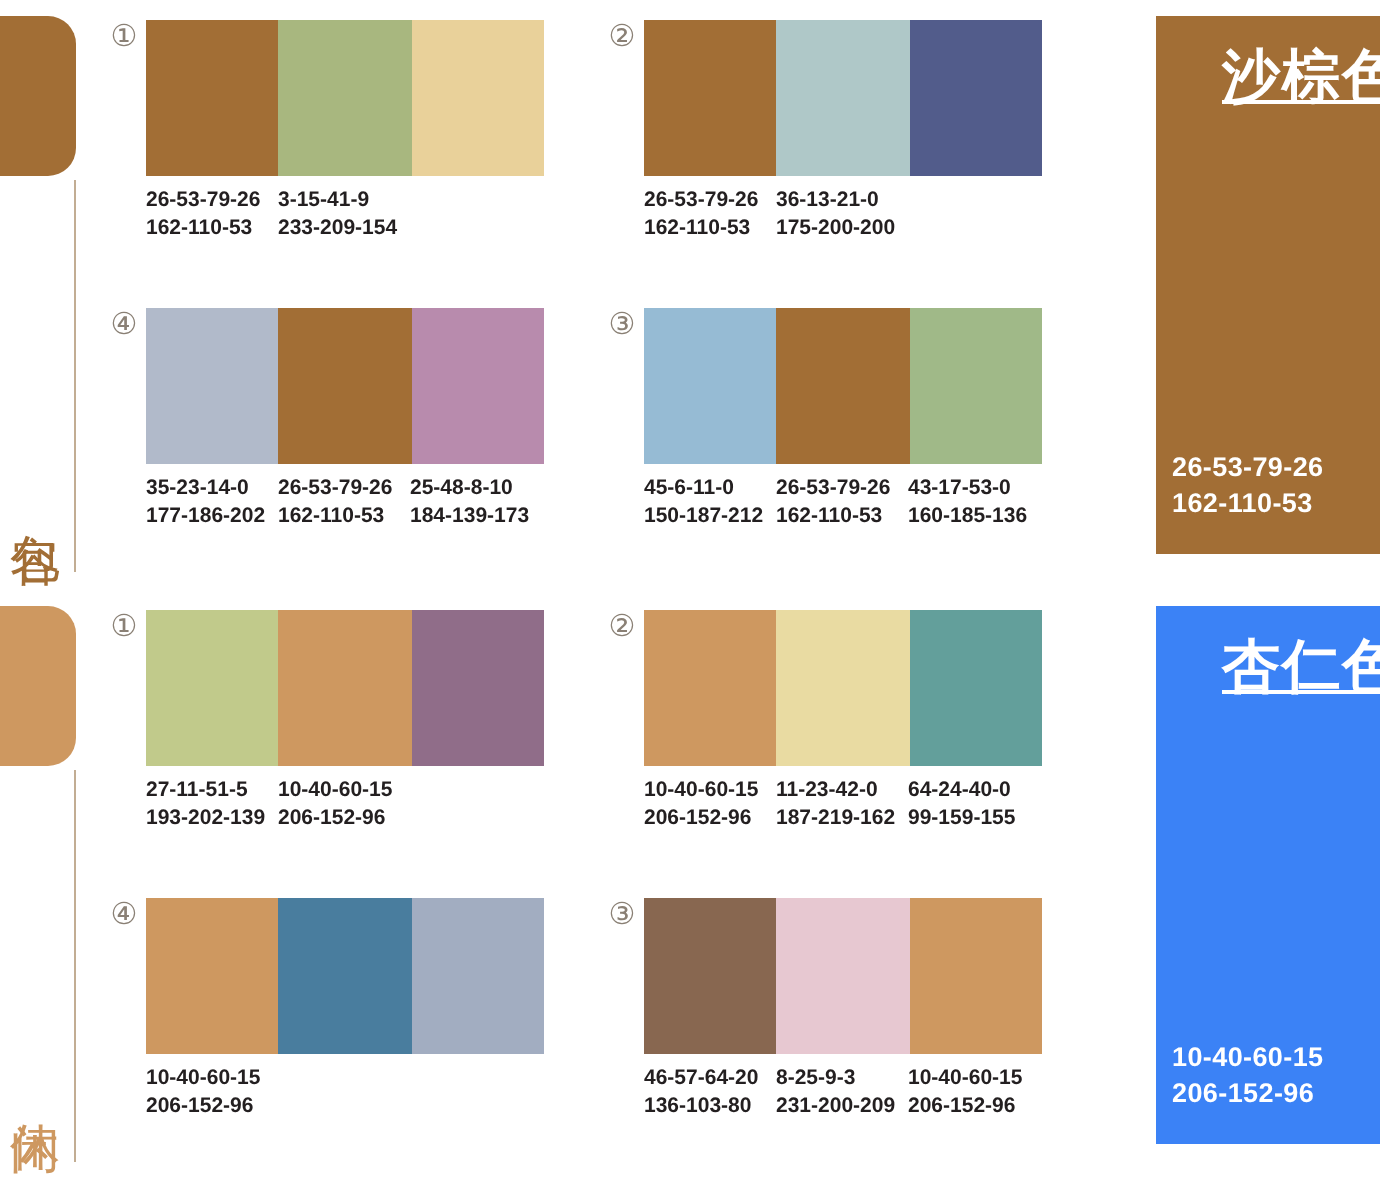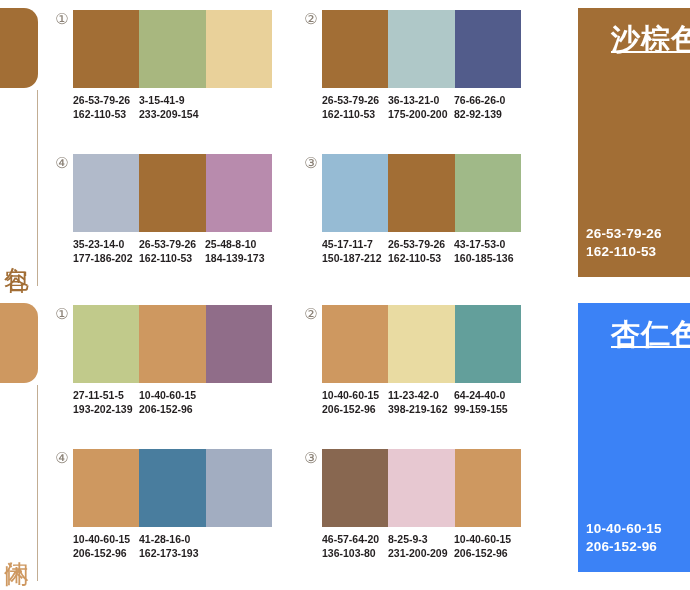--- a/index.html
+++ b/index.html
@@ -188,24 +188,20 @@
     </div>
     <div class="labels">
       <div class="label-cell">
         <span class="ln">26-53-79-26</span>
         <span class="ln">162-110-53</span>
       </div>
       <div class="label-cell">
         <span class="ln">36-13-21-0</span>
         <span class="ln">175-200-200</span>
       </div>
-      <div class="label-cell">
-        <span class="ln">76-66-26-0</span>
-        <span class="ln">82-92-139</span>
-      </div>
     </div>
   </div>
 
   <div class="group g-r2 g-c1">
     <div class="group-num">④</div>
     <div class="swatches">
       <div class="swatch" style="background: rgb(177, 186, 202);"></div>
       <div class="swatch" style="background: rgb(162, 110, 53);"></div>
       <div class="swatch" style="background: rgb(184, 139, 173);"></div>
     </div>
@@ -227,21 +223,21 @@
 
   <div class="group g-r2 g-c2">
     <div class="group-num">③</div>
     <div class="swatches">
       <div class="swatch" style="background: rgb(150, 187, 212);"></div>
       <div class="swatch" style="background: rgb(162, 110, 53);"></div>
       <div class="swatch" style="background: rgb(160, 185, 136);"></div>
     </div>
     <div class="labels">
       <div class="label-cell">
-        <span class="ln">45-17-11-7</span>
+        <span class="ln">45-6-11-0</span>
         <span class="ln">150-187-212</span>
       </div>
       <div class="label-cell">
         <span class="ln">26-53-79-26</span>
         <span class="ln">162-110-53</span>
       </div>
       <div class="label-cell">
         <span class="ln">43-17-53-0</span>
         <span class="ln">160-185-136</span>
       </div>
@@ -291,44 +287,40 @@
       <div class="swatch" style="background: rgb(233, 219, 162);"></div>
       <div class="swatch" style="background: rgb(99, 159, 155);"></div>
     </div>
     <div class="labels">
       <div class="label-cell">
         <span class="ln">10-40-60-15</span>
         <span class="ln">206-152-96</span>
       </div>
       <div class="label-cell">
         <span class="ln">11-23-42-0</span>
-        <span class="ln">398-219-162</span>
+        <span class="ln">187-219-162</span>
       </div>
       <div class="label-cell">
         <span class="ln">64-24-40-0</span>
         <span class="ln">99-159-155</span>
       </div>
     </div>
   </div>
 
   <div class="group g-r2 g-c1">
     <div class="group-num">④</div>
     <div class="swatches">
       <div class="swatch" style="background: rgb(206, 152, 96);"></div>
       <div class="swatch" style="background: rgb(73, 125, 158);"></div>
       <div class="swatch" style="background: rgb(162, 173, 193);"></div>
     </div>
     <div class="labels">
       <div class="label-cell">
         <span class="ln">10-40-60-15</span>
         <span class="ln">206-152-96</span>
-      </div>
-      <div class="label-cell">
-        <span class="ln">41-28-16-0</span>
-        <span class="ln">162-173-193</span>
       </div>
     </div>
   </div>
 
   <div class="group g-r2 g-c2">
     <div class="group-num">③</div>
     <div class="swatches">
       <div class="swatch" style="background: rgb(136, 103, 80);"></div>
       <div class="swatch" style="background: rgb(231, 200, 209);"></div>
       <div class="swatch" style="background: rgb(206, 152, 96);"></div>

